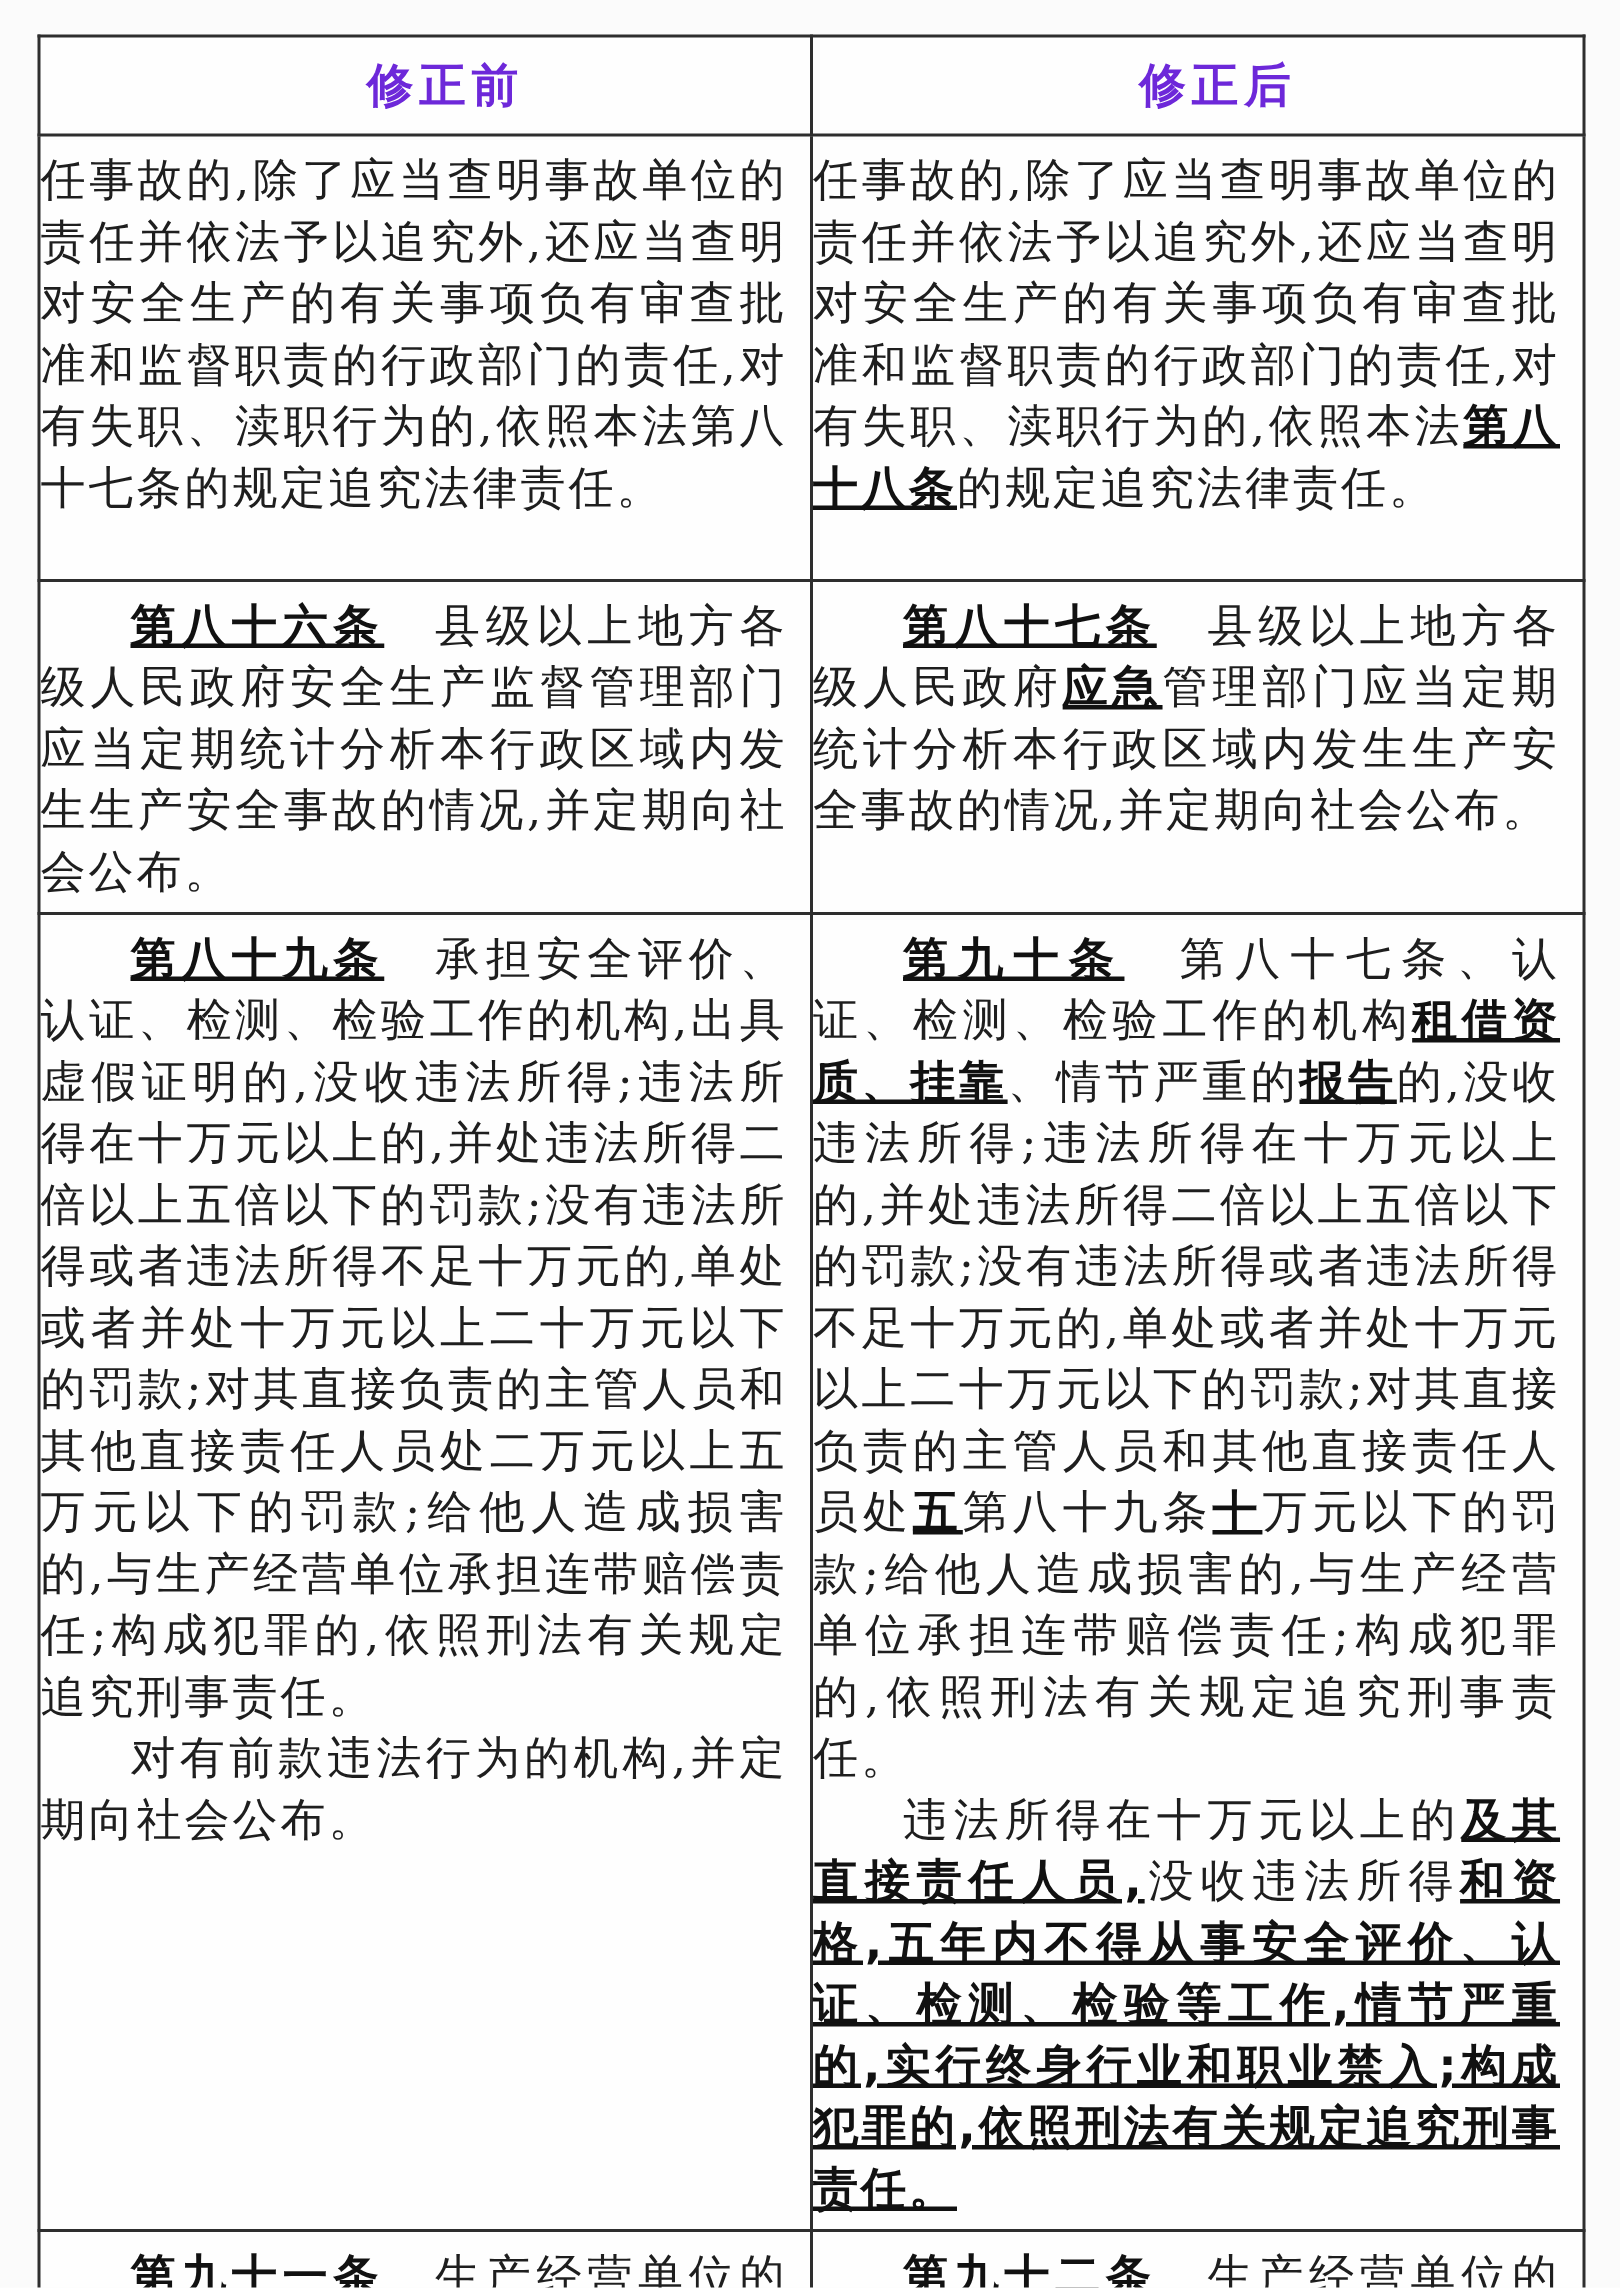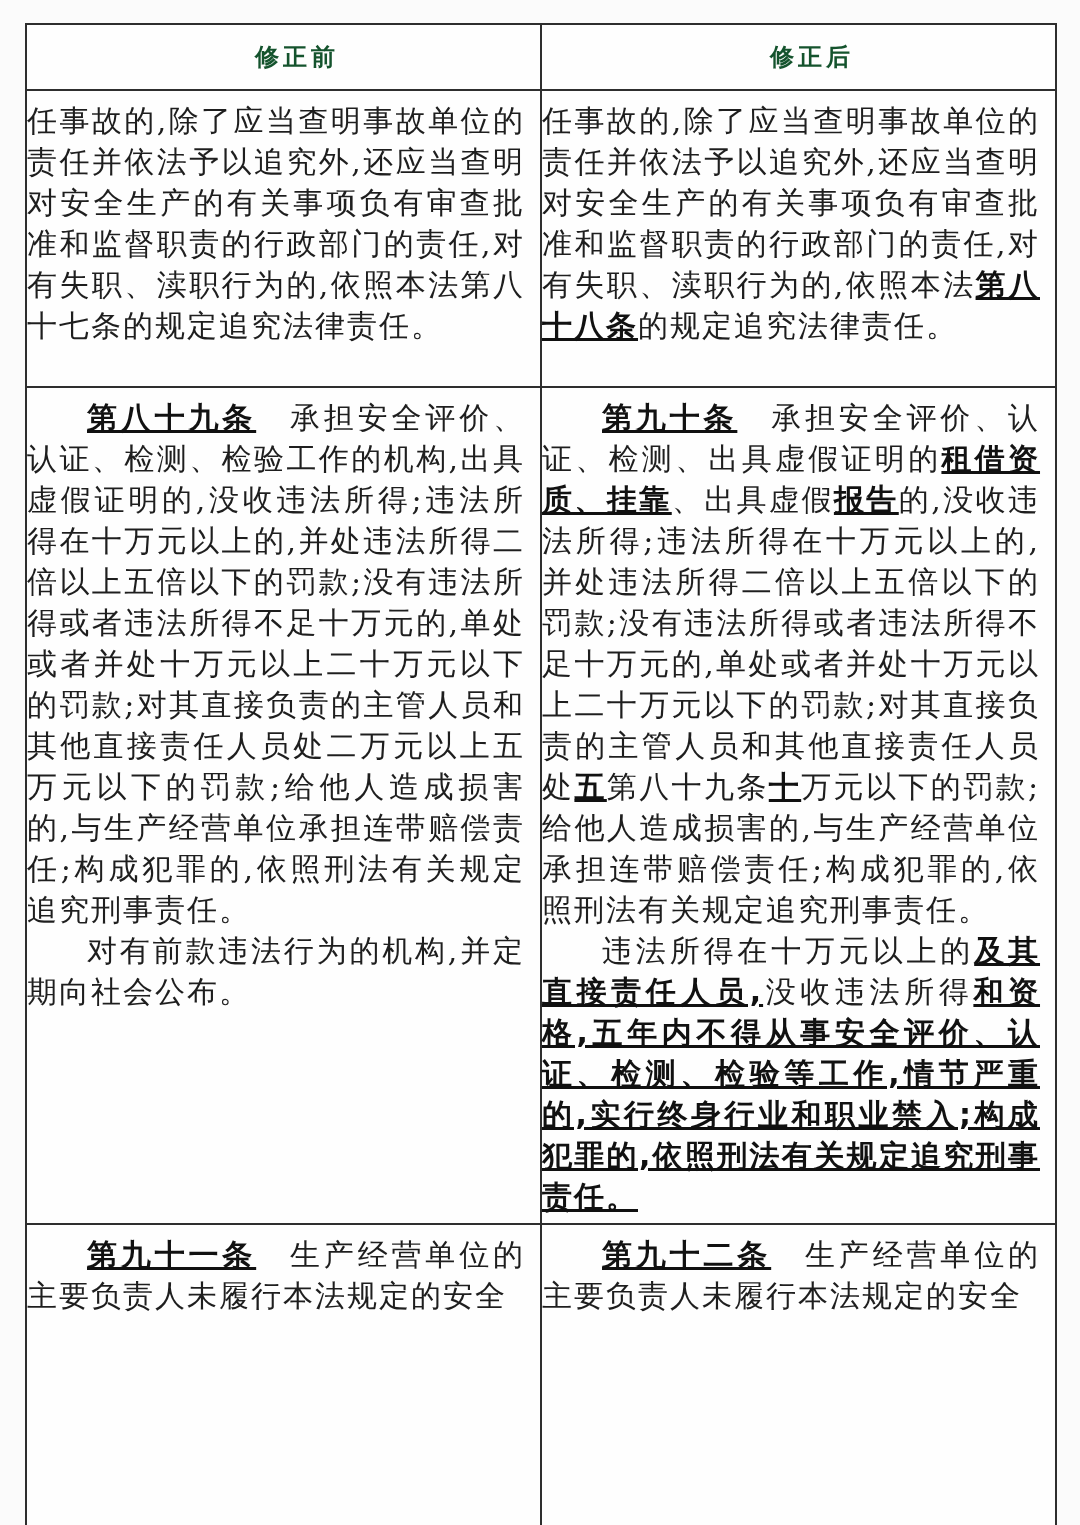--- a/index.html
+++ b/index.html
@@ -30,23 +30,23 @@
     box-sizing: border-box;
     vertical-align: top;
     width: 50%;
   }
   .doc-table th {
     height: 66px;
     vertical-align: middle;
     text-align: center;
     font-family: "DejaVu Sans", "Liberation Sans", sans-serif;
     font-weight: 700;
-    font-size: 24px;
+    font-size: 31px;
     letter-spacing: 4px;
-    color: #14532d;
+    color: #6d28d9;
     padding-left: 28px;
   }
   .doc-table td {
     padding: 9px 15px 6px 0;
     font-size: 30px;
     line-height: 41px;
     letter-spacing: 2px;
     text-align: justify;
     text-justify: inter-character;
   }
@@ -84,25 +84,33 @@
       <tr>
         <td>
           <p><span>任事故的,除了应当查明事故单位的责任并依法予以追究外,还应当查明对安全生产的有关事项负有审查批准和监督职责的行政部门的责任,对有失职、渎职行为的,依照本法第八十七条的规定追究法律责任。</span></p>
         </td>
         <td>
           <p><span>任事故的,除了应当查明事故单位的责任并依法予以追究外,还应当查明对安全生产的有关事项负有审查批准和监督职责的行政部门的责任,对有失职、渎职行为的,依照本法</span><b>第八十八条</b><span>的规定追究法律责任。</span></p>
         </td>
       </tr>
       <tr>
         <td>
+          <p class="indent"><b>第八十六条</b><span>　县级以上地方各级人民政府安全生产监督管理部门应当定期统计分析本行政区域内发生生产安全事故的情况,并定期向社会公布。</span></p>
+        </td>
+        <td>
+          <p class="indent"><b>第八十七条</b><span>　县级以上地方各级人民政府</span><b>应急</b><span>管理部门应当定期统计分析本行政区域内发生生产安全事故的情况,并定期向社会公布。</span></p>
+        </td>
+      </tr>
+      <tr>
+        <td>
           <p class="indent"><b>第八十九条</b><span>　承担安全评价、认证、检测、检验工作的机构,出具虚假证明的,没收违法所得;违法所得在十万元以上的,并处违法所得二倍以上五倍以下的罚款;没有违法所得或者违法所得不足十万元的,单处或者并处十万元以上二十万元以下的罚款;对其直接负责的主管人员和其他直接责任人员处二万元以上五万元以下的罚款;给他人造成损害的,与生产经营单位承担连带赔偿责任;构成犯罪的,依照刑法有关规定追究刑事责任。</span></p>
           <p class="indent"><span>对有前款违法行为的机构,并定期向社会公布。</span></p>
         </td>
         <td>
-          <p class="indent"><b>第九十条</b><span>　承担安全评价、认证、检测、出具虚假证明的</span><b>租借资质、挂靠</b><span>、出具虚假</span><b>报告</b><span>的,没收违法所得;违法所得在十万元以上的,并处违法所得二倍以上五倍以下的罚款;没有违法所得或者违法所得不足十万元的,单处或者并处十万元以上二十万元以下的罚款;对其直接负责的主管人员和其他直接责任人员处</span><b>五</b><span>第八十九条</span><b>十</b><span>万元以下的罚款;给他人造成损害的,与生产经营单位承担连带赔偿责任;构成犯罪的,依照刑法有关规定追究刑事责任。</span></p>
+          <p class="indent"><b>第九十条</b><span>　第八十七条、认证、检测、检验工作的机构</span><b>租借资质、挂靠</b><span>、情节严重的</span><b>报告</b><span>的,没收违法所得;违法所得在十万元以上的,并处违法所得二倍以上五倍以下的罚款;没有违法所得或者违法所得不足十万元的,单处或者并处十万元以上二十万元以下的罚款;对其直接负责的主管人员和其他直接责任人员处</span><b>五</b><span>第八十九条</span><b>十</b><span>万元以下的罚款;给他人造成损害的,与生产经营单位承担连带赔偿责任;构成犯罪的,依照刑法有关规定追究刑事责任。</span></p>
           <p class="indent"><span>违法所得在十万元以上的</span><b>及其直接责任人员,</b><span>没收违法所得</span><b>和资格,五年内不得从事安全评价、认证、检测、检验等工作,情节严重的,实行终身行业和职业禁入;构成犯罪的,依照刑法有关规定追究刑事责任。</b></p>
         </td>
       </tr>
       <tr>
         <td>
           <p class="indent"><b>第九十一条</b><span>　生产经营单位的主要负责人未履行本法规定的安全</span></p>
         </td>
         <td>
           <p class="indent"><b>第九十二条</b><span>　生产经营单位的主要负责人未履行本法规定的安全</span></p>
         </td>

